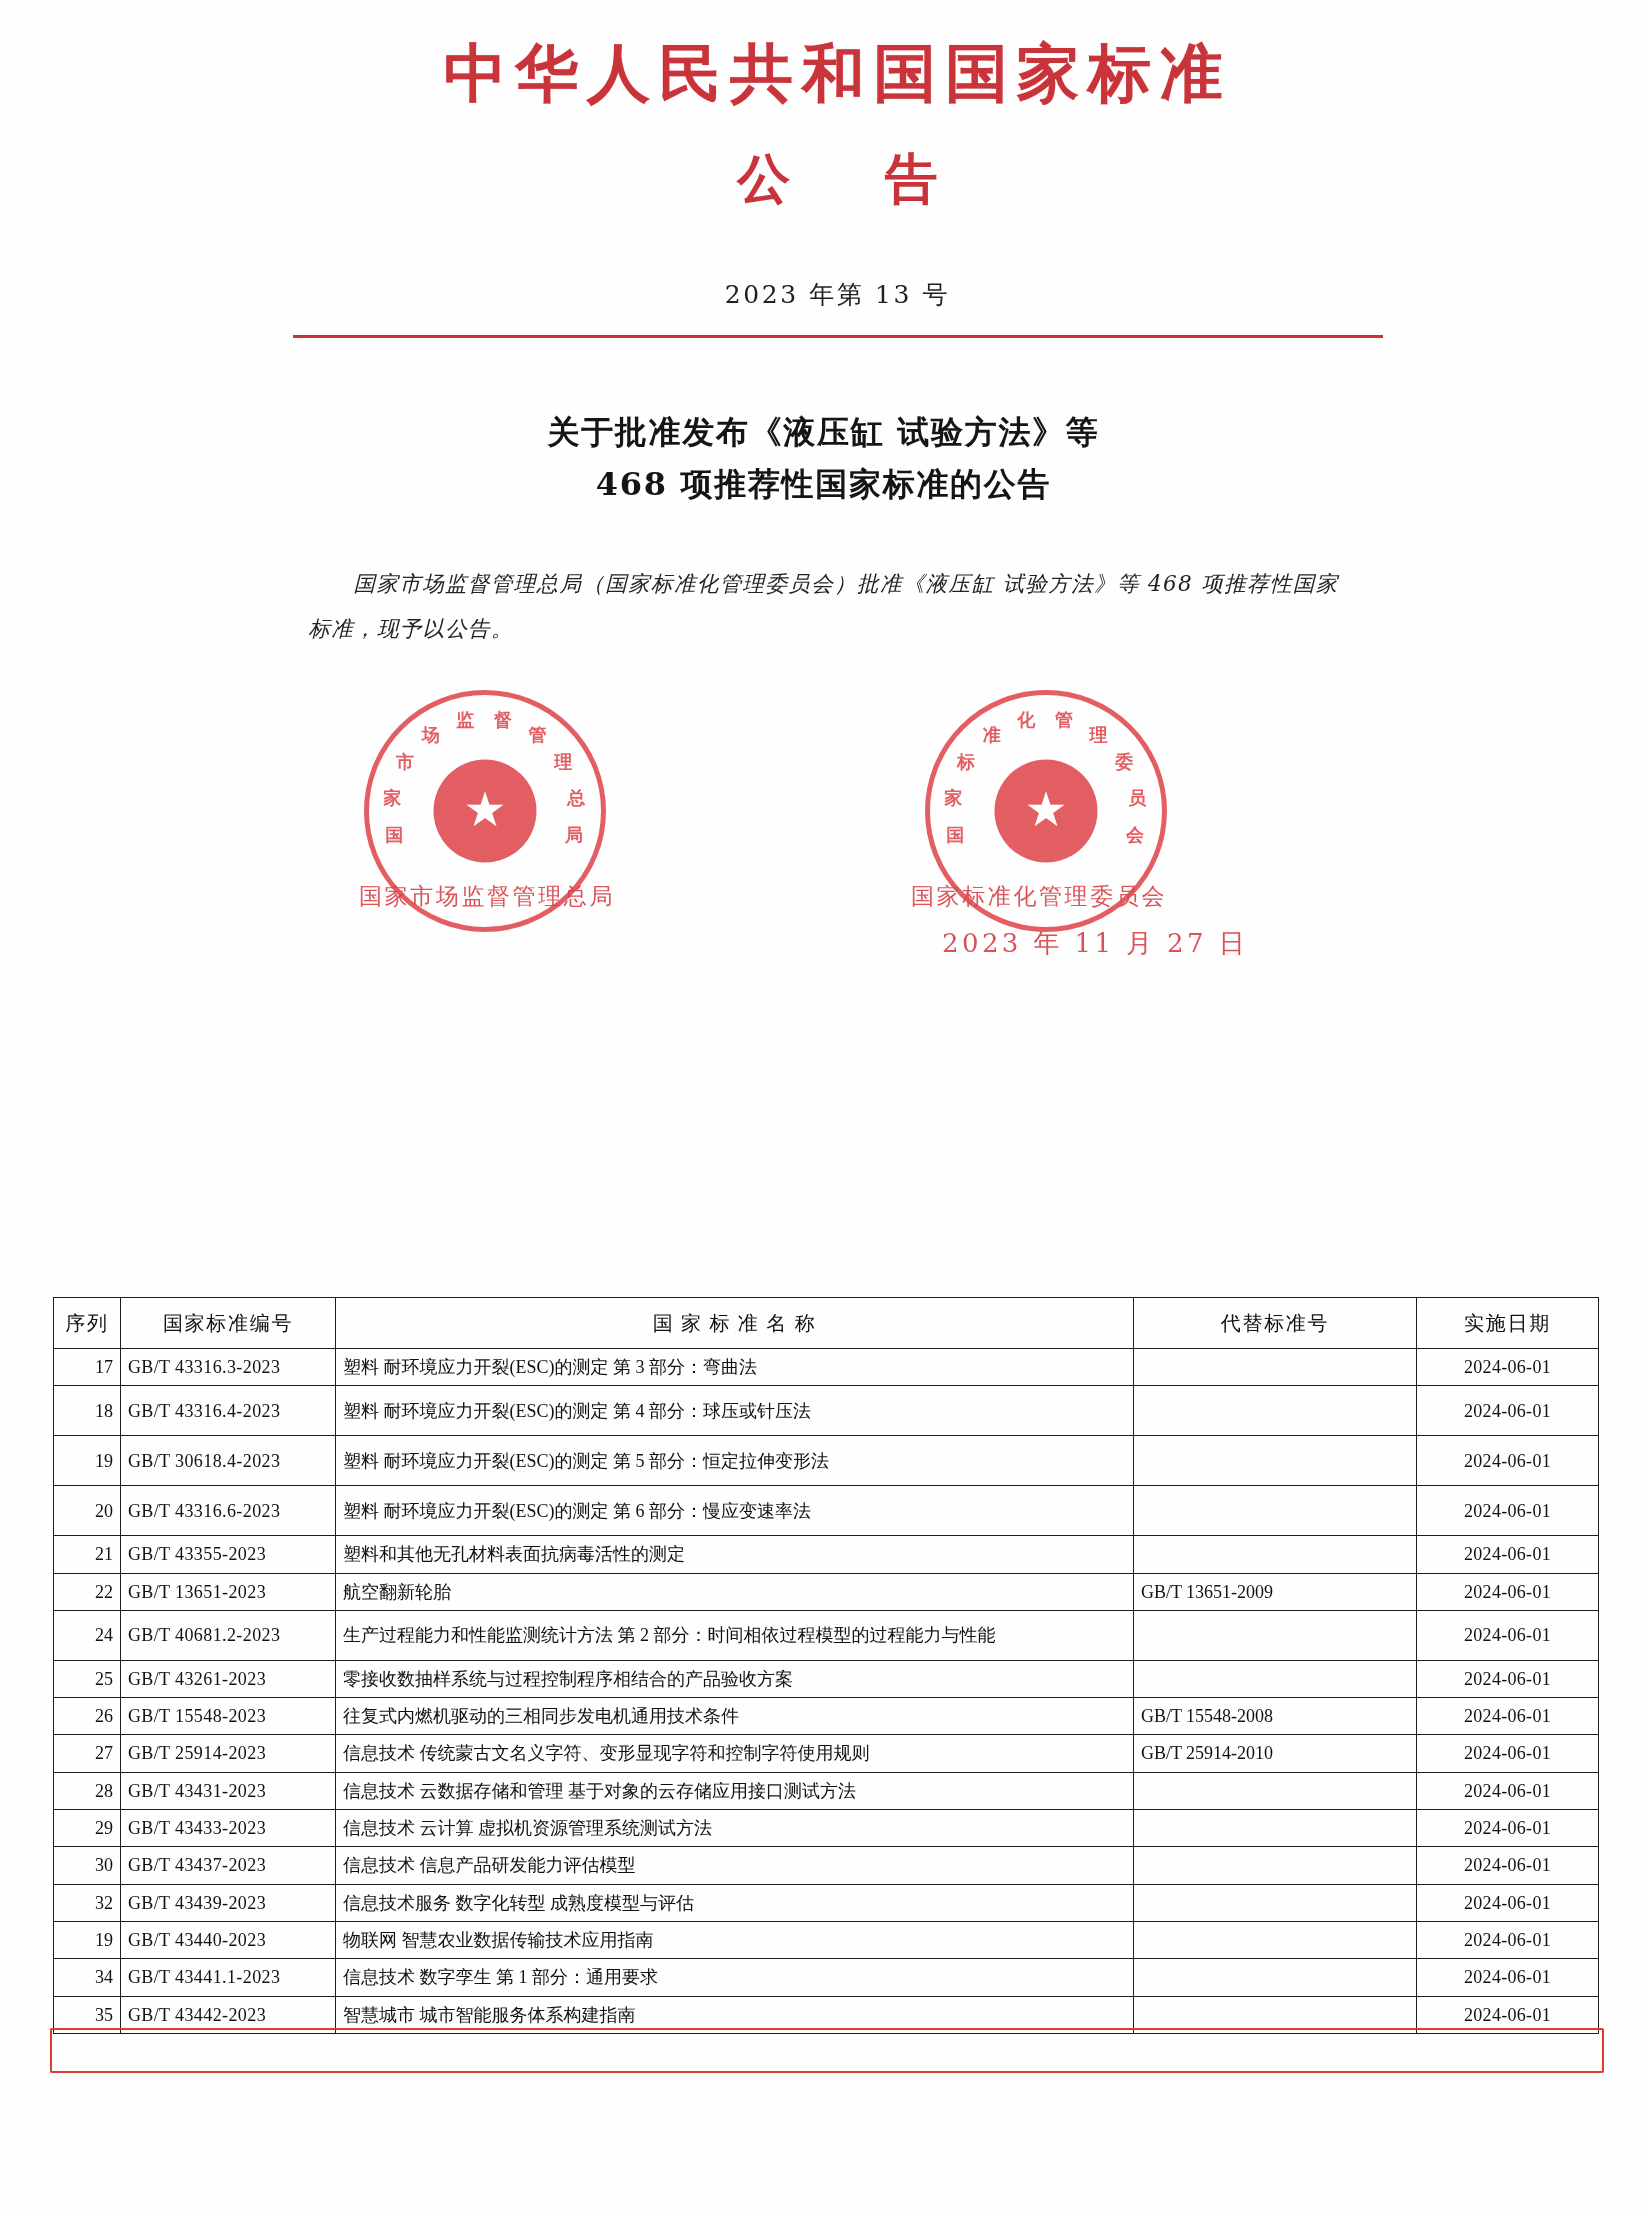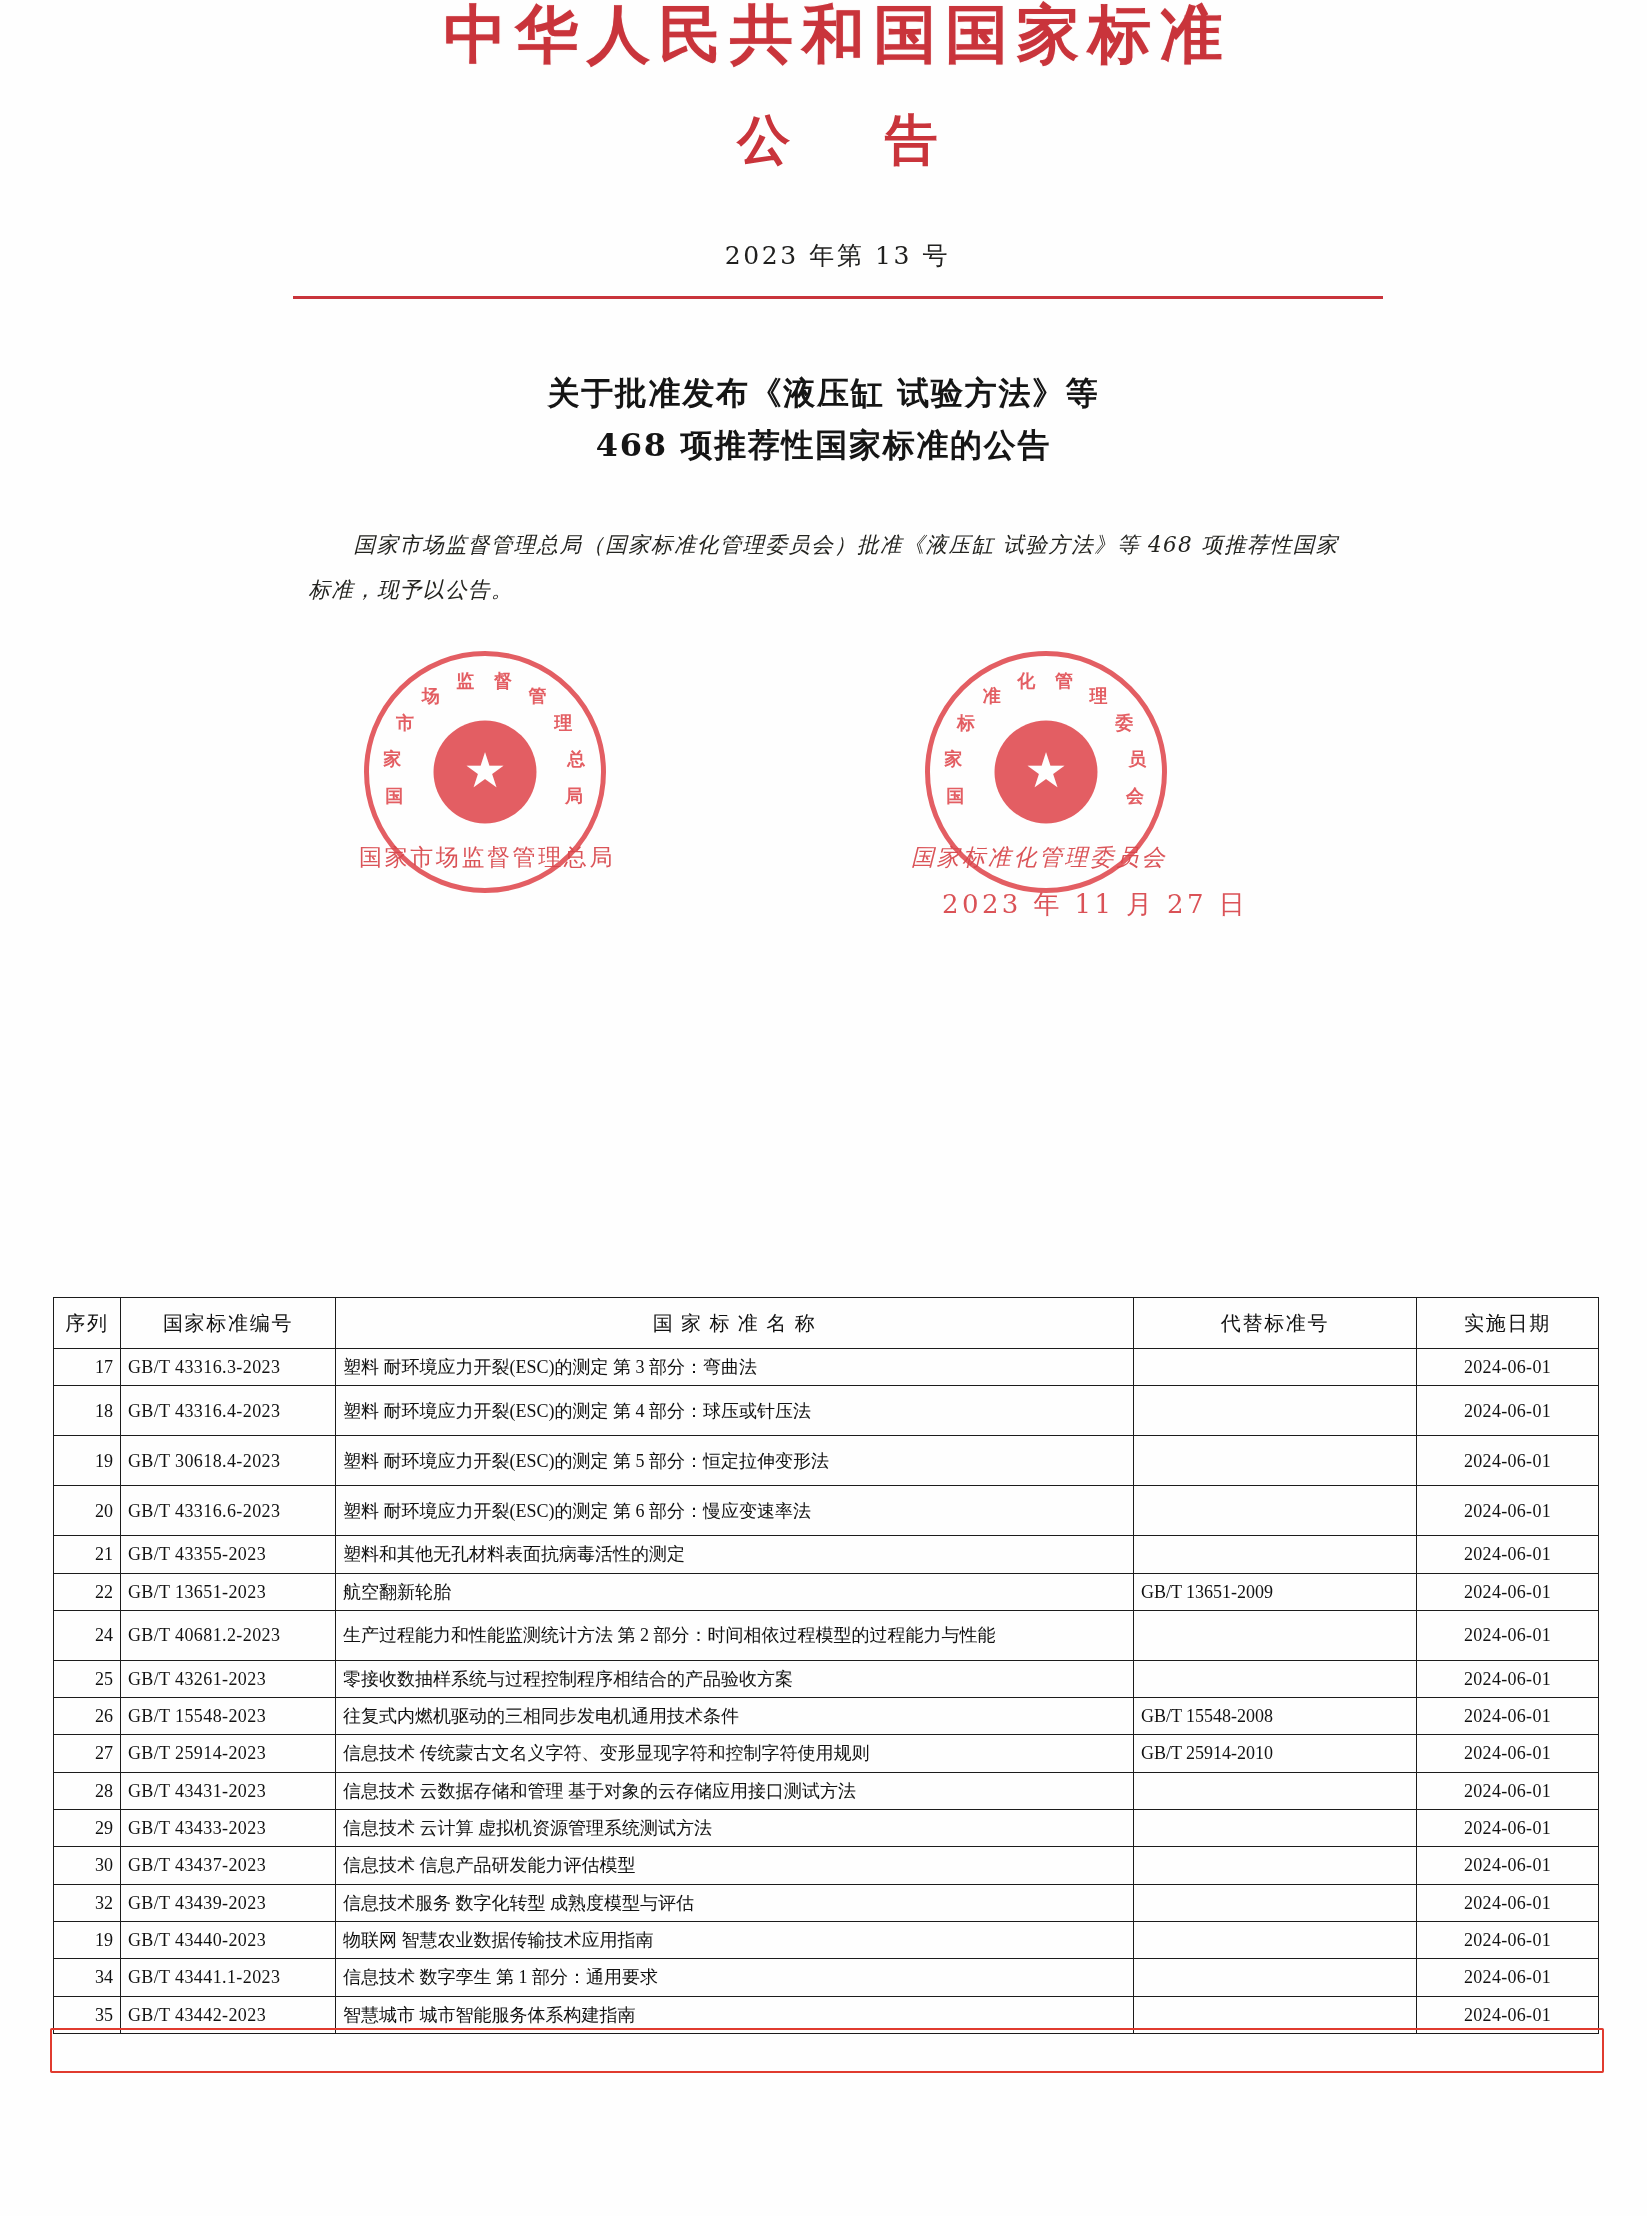--- a/index.html
+++ b/index.html
@@ -17,20 +17,21 @@
   }
   .page {
     width: 1647px;
     height: 2216px;
     position: relative;
     background: #fefefe;
   }
 
   
   .doc-header {
+    padding-top: 39px;
     text-align: center;
     margin-left: 28px;
   }
   .nat-title {
     font-family: "DejaVu Serif", serif;
     color: #c9343b;
     font-size: 63px;
     letter-spacing: 8.6px;
     font-weight: 700;
     line-height: 1.1;
@@ -141,21 +142,21 @@
   .seal-caption {
     position: absolute;
     font-family: "DejaVu Serif", serif;
     color: #d8464b;
     font-size: 23px;
     letter-spacing: 2.6px;
     white-space: nowrap;
     opacity: .92;
   }
   .cap-1 { left: 359px; top: 199px; }
-  .cap-2 { left: 911px; top: 199px; font-style: italic; }
+  .cap-2 { left: 911px; top: 199px; }
   .seal-date {
     position: absolute;
     left: 942px;
     top: 244px;
     font-family: "DejaVu Serif", serif;
     color: #d8464b;
     font-size: 26px;
     letter-spacing: 3.4px;
     white-space: nowrap;
     opacity: .93;

